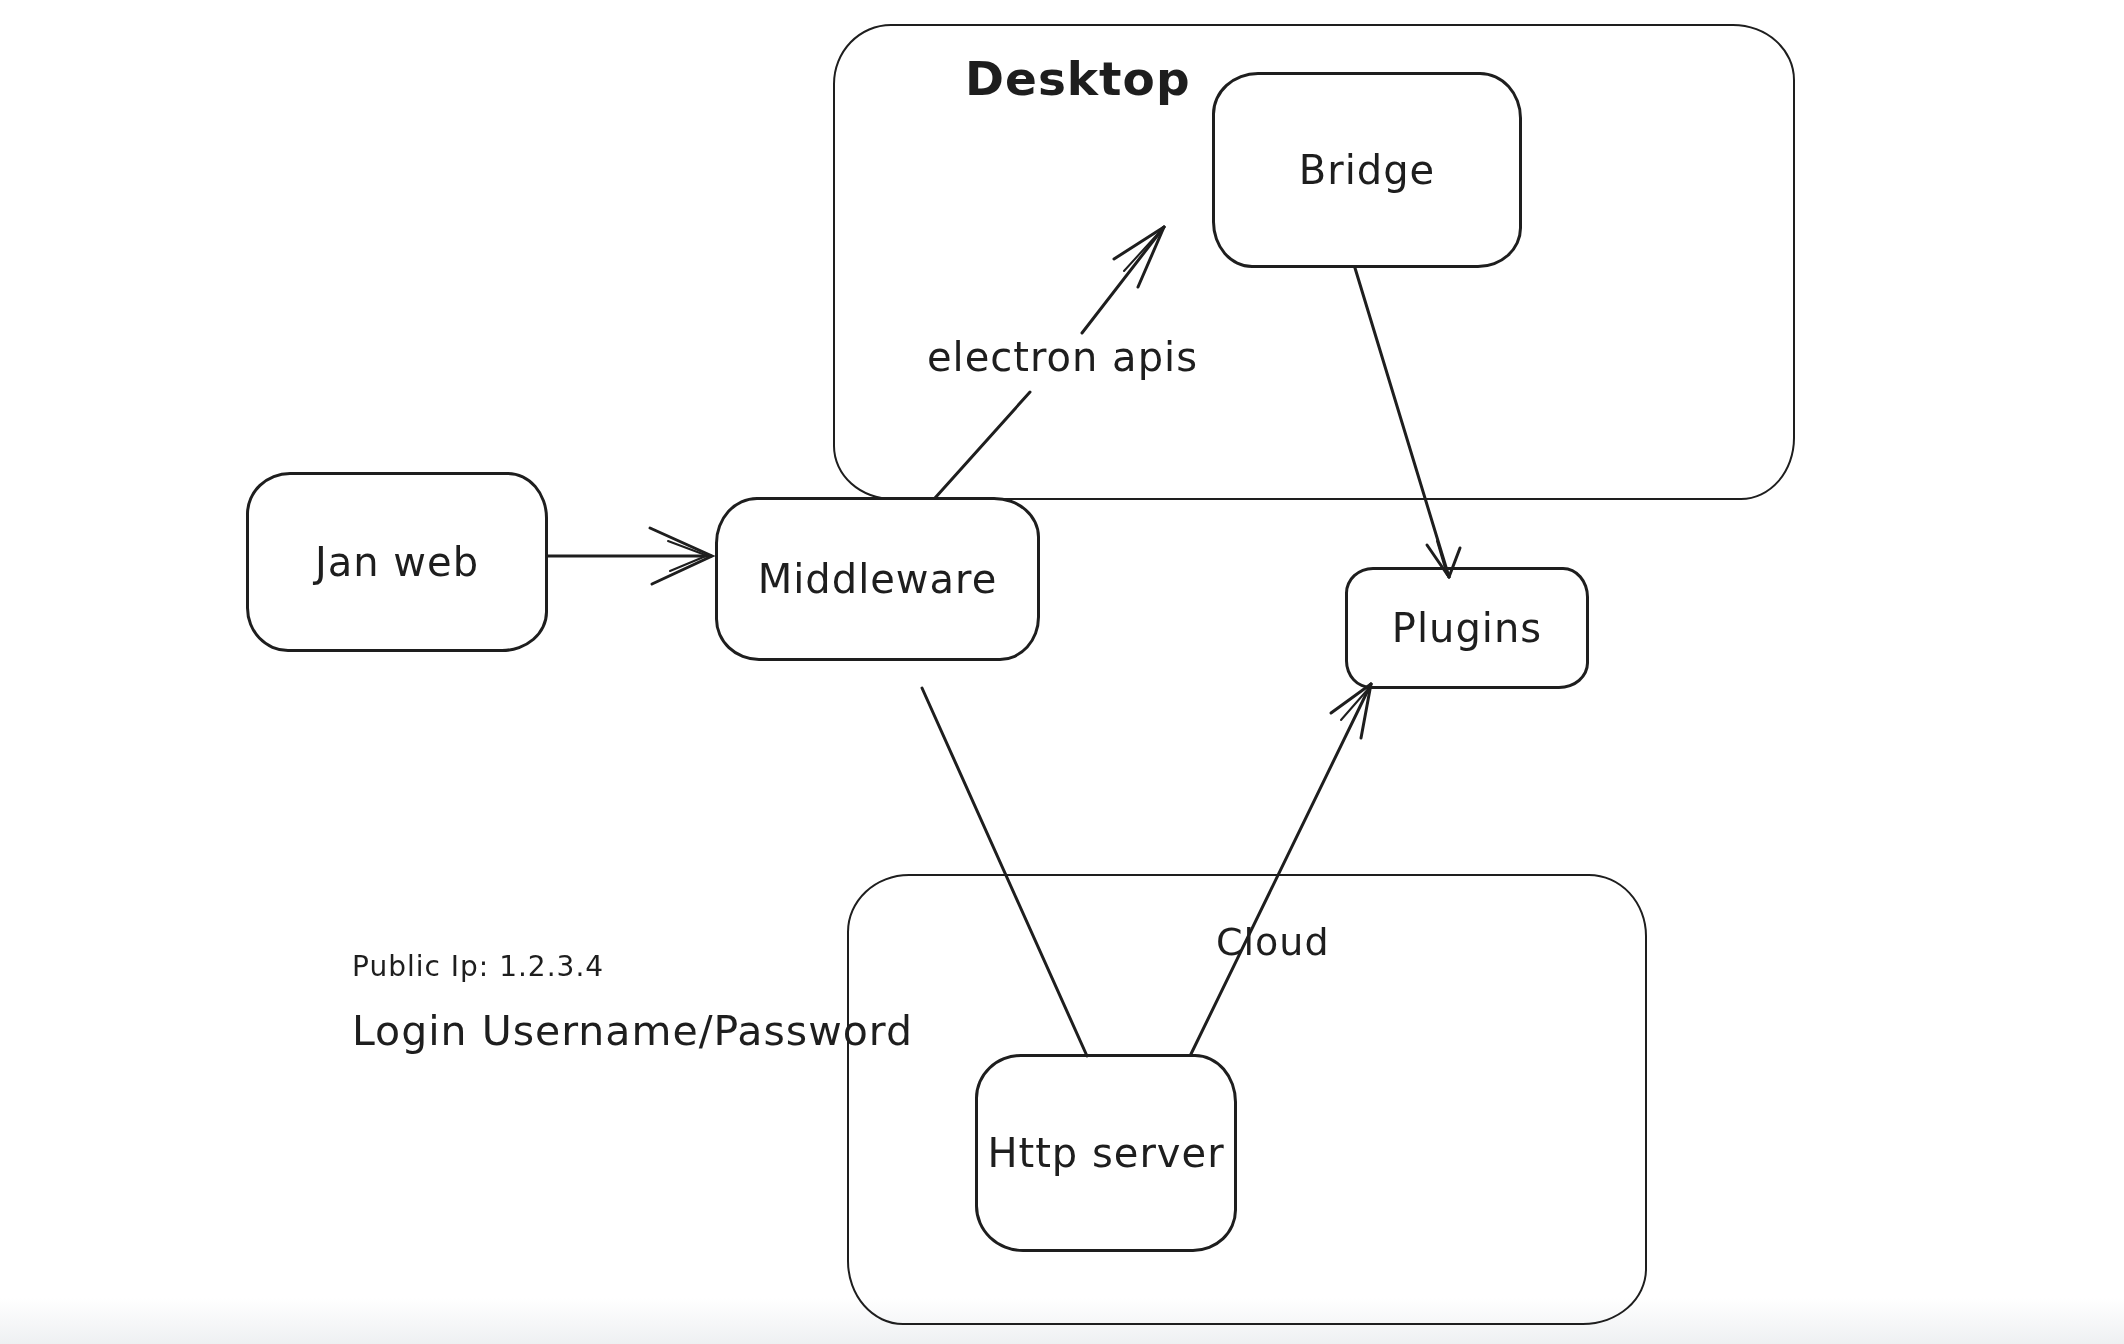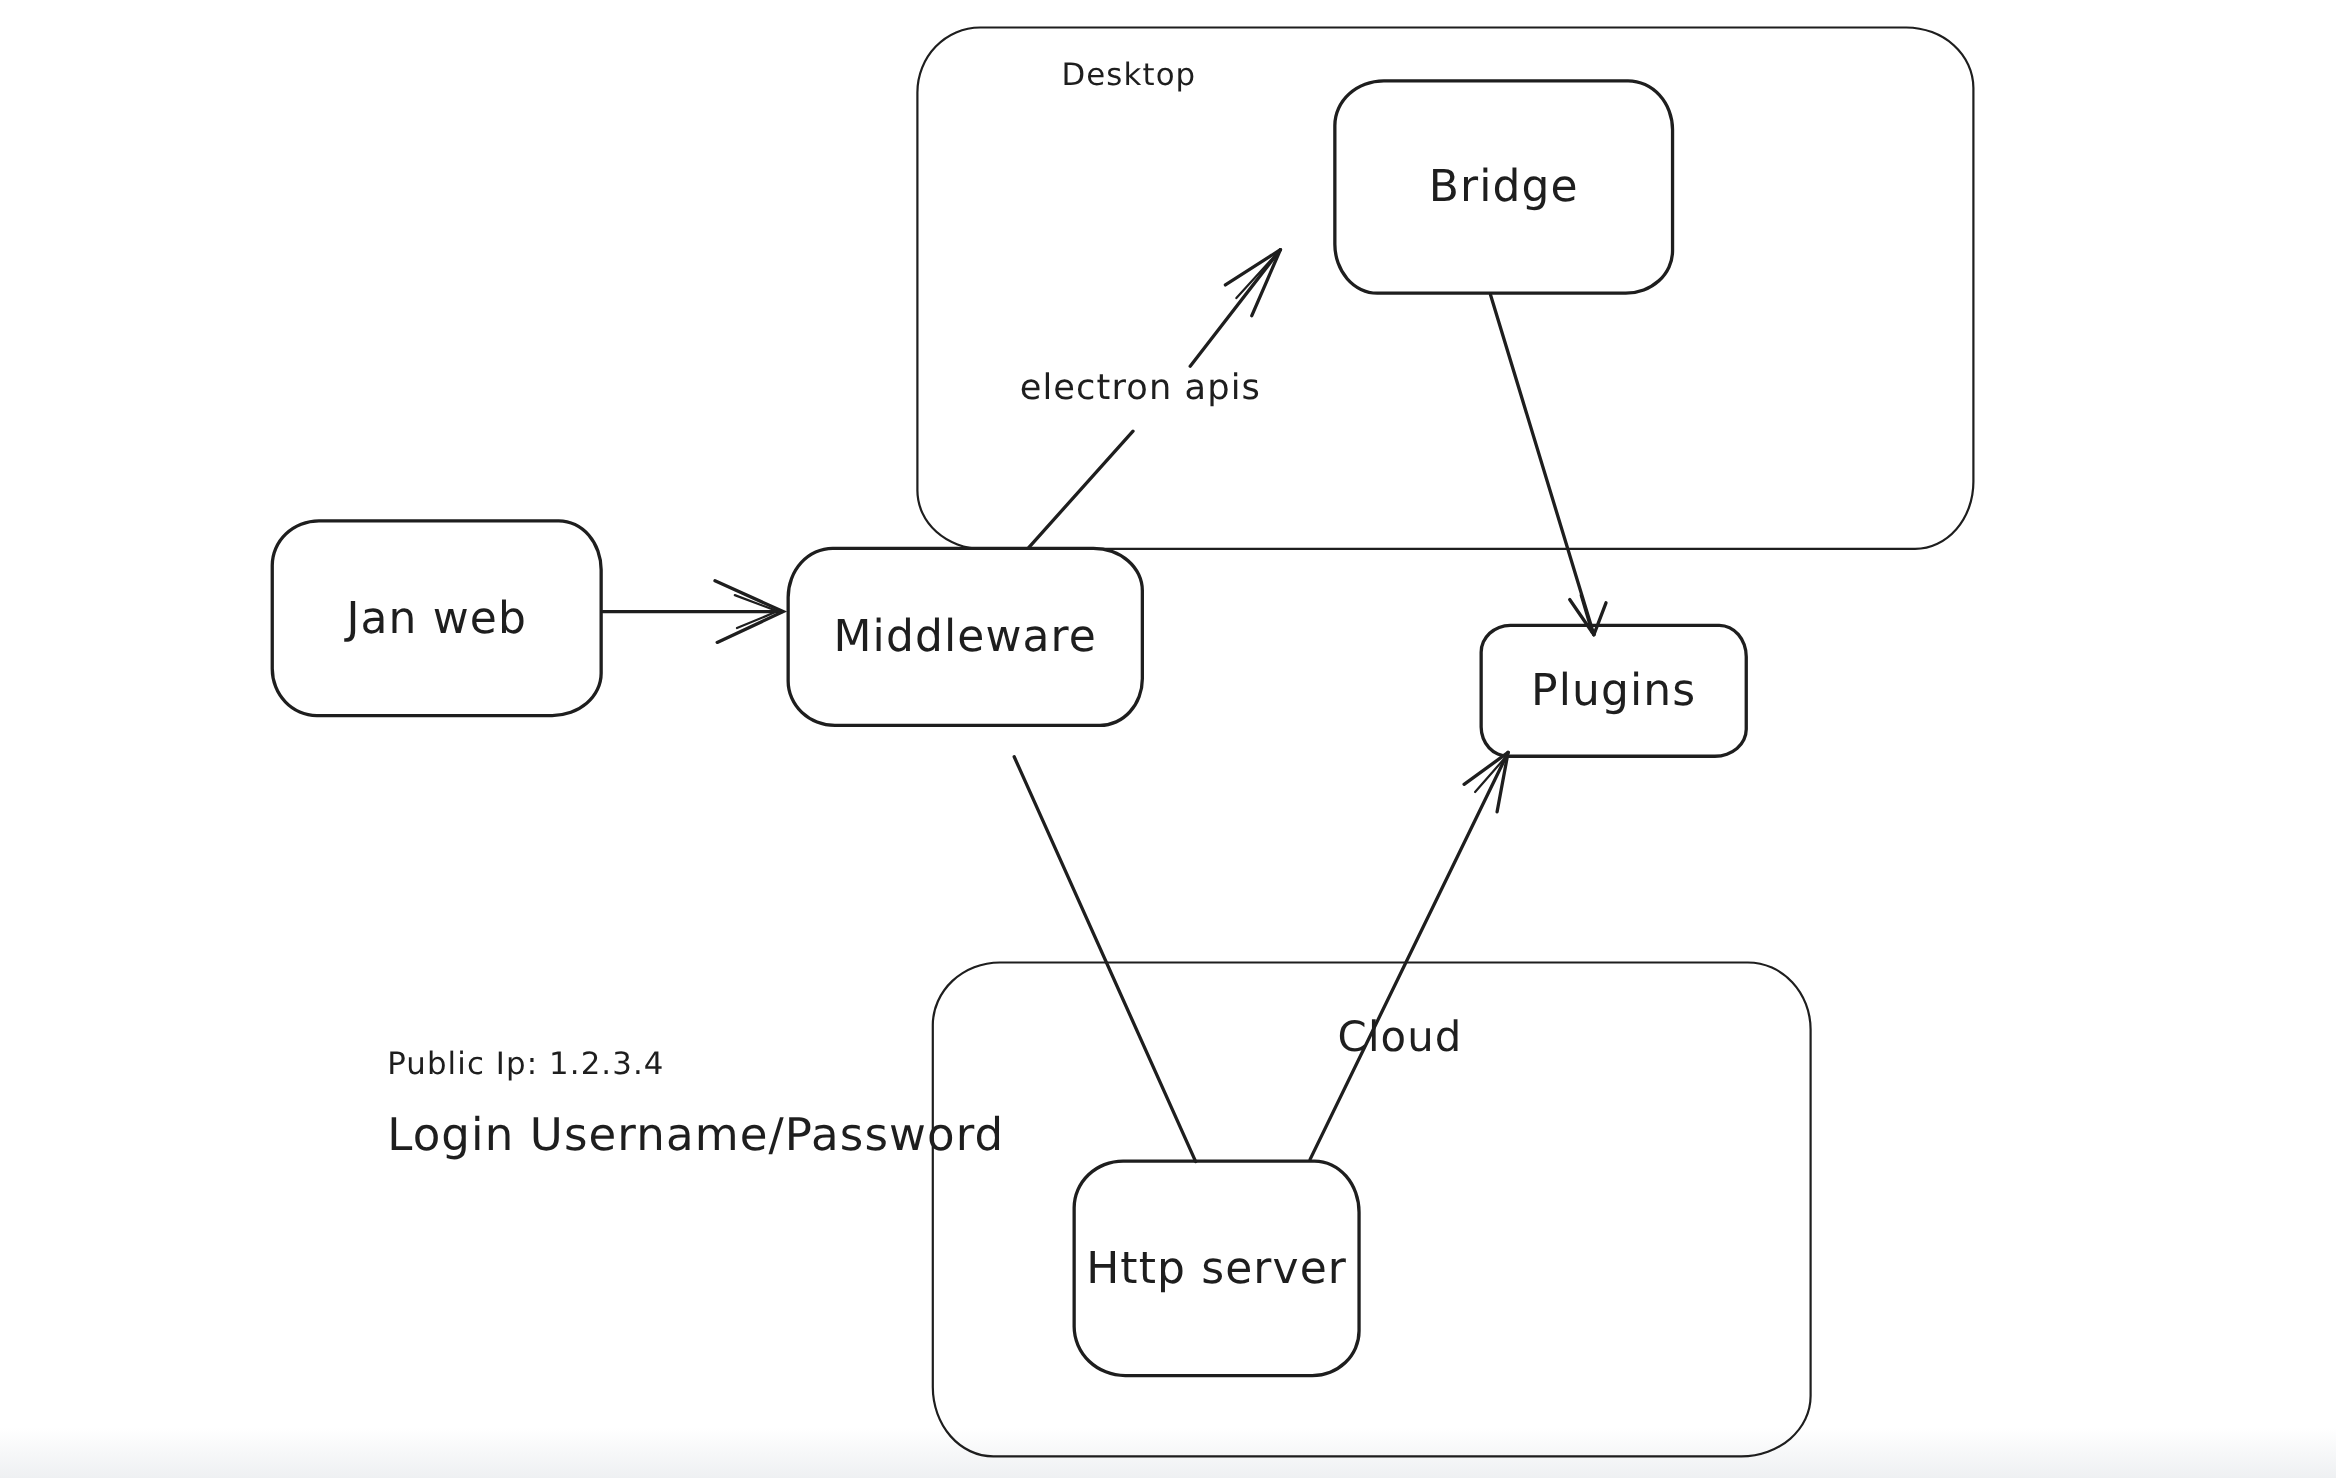--- a/index.html
+++ b/index.html
@@ -38,21 +38,21 @@
   .node-label {
     font-size: 40px;
     letter-spacing: 1px;
     white-space: nowrap;
   }
   
   .free-label {
     position: absolute;
     z-index: 4;
     white-space: nowrap;
-    font-size: 32px;
+    font-size: 40px;
     letter-spacing: 1px;
     line-height: 1.15;
   }
   svg.edges {
     position: absolute;
     left: 0;
     top: 0;
     z-index: 3;
     pointer-events: none;
   }
@@ -142,21 +142,21 @@
     </g>
 
     <g class="edge">
       <line x1="1191" y1="1054" x2="1371" y2="684"></line>
       <line x1="1371" y1="684" x2="1331" y2="713"></line>
       <line x1="1371" y1="684" x2="1361" y2="738"></line>
       <line class="thin" x1="1369" y1="688" x2="1341" y2="720"></line>
     </g>
   </svg>
 
-  <div class="free-label" style="left:965px; top:52px; font-size:28px;">Desktop</div>
+  <div class="free-label" style="left:965px; top:52px; font-size:47px;font-weight:bold;">Desktop</div>
 
   <div class="free-label" style="left:1216px; top:921px; font-size:38px;">Cloud</div>
 
   <div class="free-label" style="left:927px; top:334px;">electron apis</div>
 
 
   <div class="free-label" style="left:352px; top:951px; font-size:28px;text-align:right;">Public Ip: 1.2.3.4</div>
 
   <div class="free-label" style="left:352px; top:1008px; font-size:41px;">Login Username/Password</div>
 

